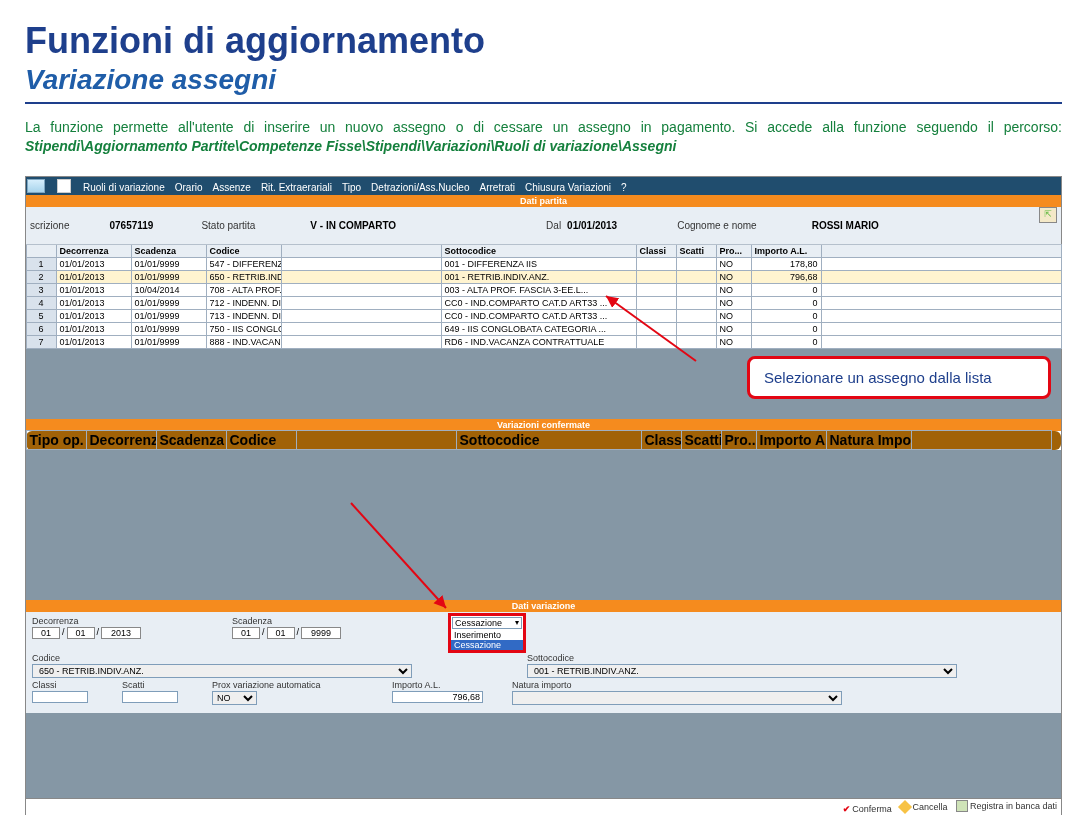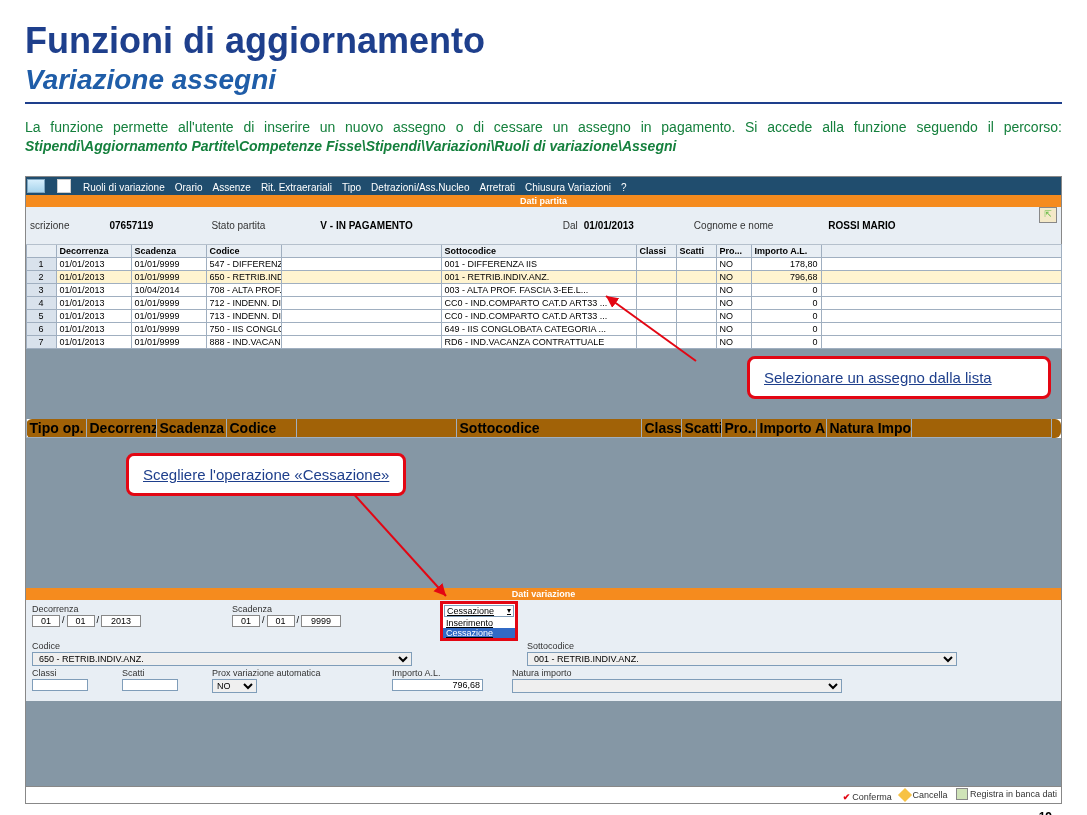--- a/index.html
+++ b/index.html
@@ -37,21 +37,21 @@
   .date-inputs input.yr { width:36px; }
   .sel-small { font-size:9px; border:1px solid #7f9db9; }
   .txt-wide { font-size:9px; border:1px solid #7f9db9; width:380px; padding:0 2px; }
   .txt-med { font-size:9px; border:1px solid #7f9db9; width:85px; text-align:right; padding:0 2px; }
   .txt-small { font-size:9px; border:1px solid #7f9db9; width:50px; padding:0 2px; }
   .dropdown-open { position:absolute; border:1px solid #333; background:#fff; font-size:9px; width:72px; z-index:5; }
   .dropdown-open .combo { border:1px solid #7f9db9; padding:0 2px; display:flex; justify-content:space-between; align-items:center; margin:1px; }
   .dropdown-open .combo .arrow { color:#000; font-size:8px; }
   .dropdown-open .opt { padding:0 3px; }
   .dropdown-open .opt.hl { background:#316ac5; color:#fff; }
-  .red-border { border:3px solid #e30613;text-decoration:underline; }
+  .red-border { border:3px solid #e30613; }
   .callout { position:absolute; background:#fff; border-radius:8px; padding:10px 14px; color:#1e3f8c; font-size:15px; z-index:10; }
   .callout1 { right:10px; top:7px; width:270px;}
   .callout2 { left:100px; top:15px; }
   .footer-bar { background:#fff; border-top:1px solid #888; font-size:9px; text-align:right; padding:1px 4px; }
   .footer-btn { display:inline-flex; align-items:center; gap:2px; margin-left:6px; color:#333; }
   .ico-check { color:#e30613; font-weight:bold; }
   .ico-pencil { width:10px; height:10px; background:#f7c244; display:inline-block; transform:rotate(45deg); }
   .ico-db { width:10px; height:10px; border:1px solid #888; background:#cfe3b8; display:inline-block; }
   svg.arrow { position:absolute; z-index:8; overflow:visible; }
   .page-num { text-align:right; font-size:12px; font-weight:bold; color:#000; margin-top:6px; padding-right:10px; }
@@ -83,22 +83,22 @@
     <span>Arretrati</span>
     <span>Chiusura Variazioni</span>
     <span>?</span>
   </div>
 
   <div class="section-header">Dati partita</div>
 
   <div class="info-row">
     <span class="lbl">scrizione</span>
     <span class="val" style="margin-left:40px;">07657119</span>
-    <span class="lbl" style="margin-left:28px;">Stato partita</span>
-    <span class="val" style="margin-left:55px;">V - IN PAGAMENTO</span>
+    <span class="lbl" style="margin-left:18px;">Stato partita</span>
+    <span class="val" style="margin-left:55px;">V - IN COMPARTO</span>
     <span class="lbl" style="margin-left:120px;">Dal</span>
     <span class="val">01/01/2013</span>
     <span class="lbl" style="margin-left:30px;">Cognome e nome</span>
     <span class="val" style="margin-left:55px;">ROSSI MARIO</span>
     <span class="external-icon">⇱</span>
   </div>
 
 
   <div class="table1-head">
     <div></div>
@@ -212,37 +212,37 @@
       <defs>
           <marker id="ah1" markerWidth="8" markerHeight="8" refX="6" refY="3" orient="auto">
             <path d="M0,0 L6,3 L0,6 Z" fill="#e30613"></path>
           </marker>
         </defs>
       <line x1="95" y1="70" x2="5" y2="5" stroke="#e30613" stroke-width="2" marker-end="url(#ah1)"></line>
     </svg>
     <div class="callout red-border callout1">Selezionare un assegno dalla lista</div>
   </div>
 
+  <div class="section-header">Variazioni confermate</div>
   <div class="table2-head">
     <div>Tipo op.</div>
     <div>Decorrenza</div>
     <div>Scadenza</div>
     <div>Codice</div>
     <div></div>
     <div>Sottocodice</div>
     <div>Classi</div>
     <div>Scatti</div>
     <div>Pro...</div>
     <div>Importo A.L.</div>
     <div>Natura Importo</div>
     <div></div>
   </div>
 
   <div class="gap-gray2">
-    <div class="callout red-border callout2">Scegliere l'operazione «Cessazione»</div>
     <svg class="arrow" style="left:320px; top:48px;" width="140" height="120">
       <defs>
           <marker id="ah2" markerWidth="8" markerHeight="8" refX="6" refY="3" orient="auto">
             <path d="M0,0 L6,3 L0,6 Z" fill="#e30613"></path>
           </marker>
         </defs>
       <line x1="5" y1="5" x2="100" y2="110" stroke="#e30613" stroke-width="2" marker-end="url(#ah2)"></line>
     </svg>
   </div>
 
@@ -264,21 +264,21 @@
         <span class="flabel">Scadenza</span>
         <div class="date-inputs">
           <input value="01" style="">
             <span>/</span>
           <input value="01" style="">
             <span>/</span>
           <input class="yr" value="9999" style="">
         </div>
       </div>
       <div class="form-group" style="width:100px; position:relative;">
-        <div class="dropdown-open red-border" style="left:8px; top:-3px;">
+        <div class="dropdown-open red-border" style="left:16px; top:-3px;">
           <div class="combo">
             <span>Cessazione</span>
             <span class="arrow">▾</span>
           </div>
           <div class="opt">Inserimento</div>
           <div class="opt hl">Cessazione</div>
         </div>
       </div>
     </div>
 

